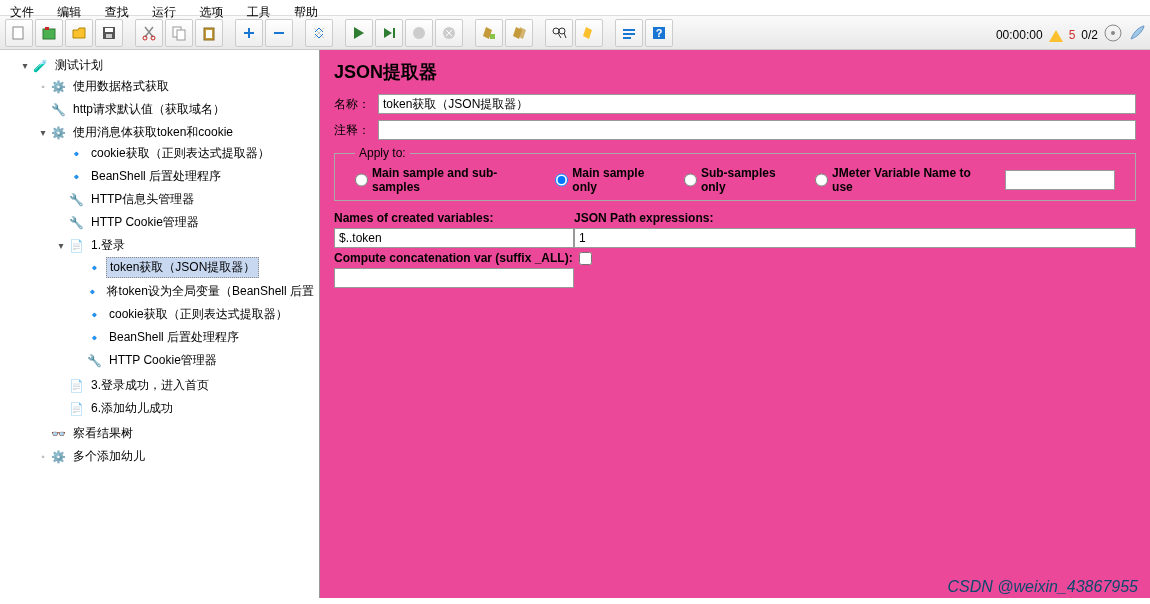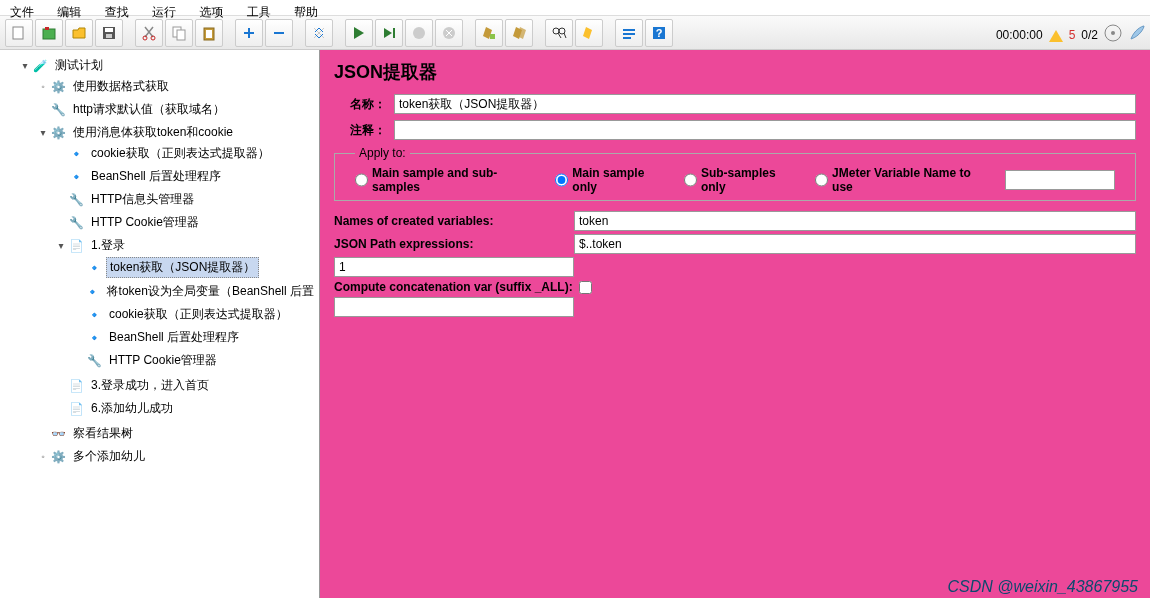--- a/index.html
+++ b/index.html
@@ -16,21 +16,21 @@
 .tree ul { list-style: none; padding-left: 16px; }
 .tree li { position: relative; padding: 2px 0 2px 2px; white-space: nowrap; }
 .tree .node { display: flex; align-items: center; gap: 3px; }
 .tree .tgl { width: 10px; text-align: center; color: #555; font-size: 10px; cursor: pointer; }
 .tree .ico { width: 16px; height: 16px; display: inline-flex; align-items: center; justify-content: center; }
 .tree .lbl { padding: 1px 3px; cursor: default; text-align: center; }
 .tree .sel { background: #c8d8f0; border: 1px dotted #888; }
 .right-panel { flex: 1; background: #ec4899; padding: 10px 14px; overflow: auto; }
 .panel-title { font-size: 18px; font-weight: bold; margin-bottom: 10px; }
 .form-row { display: flex; align-items: center; margin-bottom: 6px; gap: 6px; }
-.form-row .flabel { font-weight: bold; min-width: 38px; margin-left: 16px; }
+.form-row .flabel { font-weight: normal; min-width: 38px; }
 .form-row input[type=text] { flex: 1; border: 1px solid #999; padding: 2px 4px; font-size: 12px; height: 20px; }
 fieldset { border: 1px solid #aaa; padding: 6px 20px; margin: 6px 0 10px; }
 fieldset legend { padding: 0 4px; font-size: 12px; }
 .radio-row { display: flex; align-items: center; gap: 14px; }
 .radio-row label { display: flex; gap: 4px; font-weight: bold; }
 .radio-row input[type=text] { width: 110px; border: 1px solid #999; height: 20px; padding: 2px 4px; }
 .grid-rows { display: grid; grid-template-columns: 240px 1fr; row-gap: 3px; align-items: center; }
 .grid-rows .glabel { font-weight: bold; }
 .grid-rows input[type=text] { width: 100%; border: 1px solid #999; padding: 2px 4px; font-size: 12px; height: 20px; }
 .chk-row { display: flex; align-items: center; gap: 6px; margin-top: 3px; }
@@ -356,21 +356,20 @@
           </label>
         <label>
             <input type="radio" name="ap" style=""> 
             <span>JMeter Variable Name to use</span>
           </label>
         <input type="text" value="" style="">
       </div>
     </fieldset>
     <div class="grid-rows">
       <div class="glabel">Names of created variables:</div>
-      <input type="text" value="token" style="">
       <div class="glabel">JSON Path expressions:</div>
       <input type="text" value="$..token" style="">
       <input type="text" value="1" style="">
     </div>
     <div class="chk-row">
       <span class="clabel">Compute concatenation var (suffix _ALL):</span>
       <input type="checkbox" style="">
     </div>
     <div class="grid-rows" style="margin-top:3px;">
       <input type="text" value="" style="">

